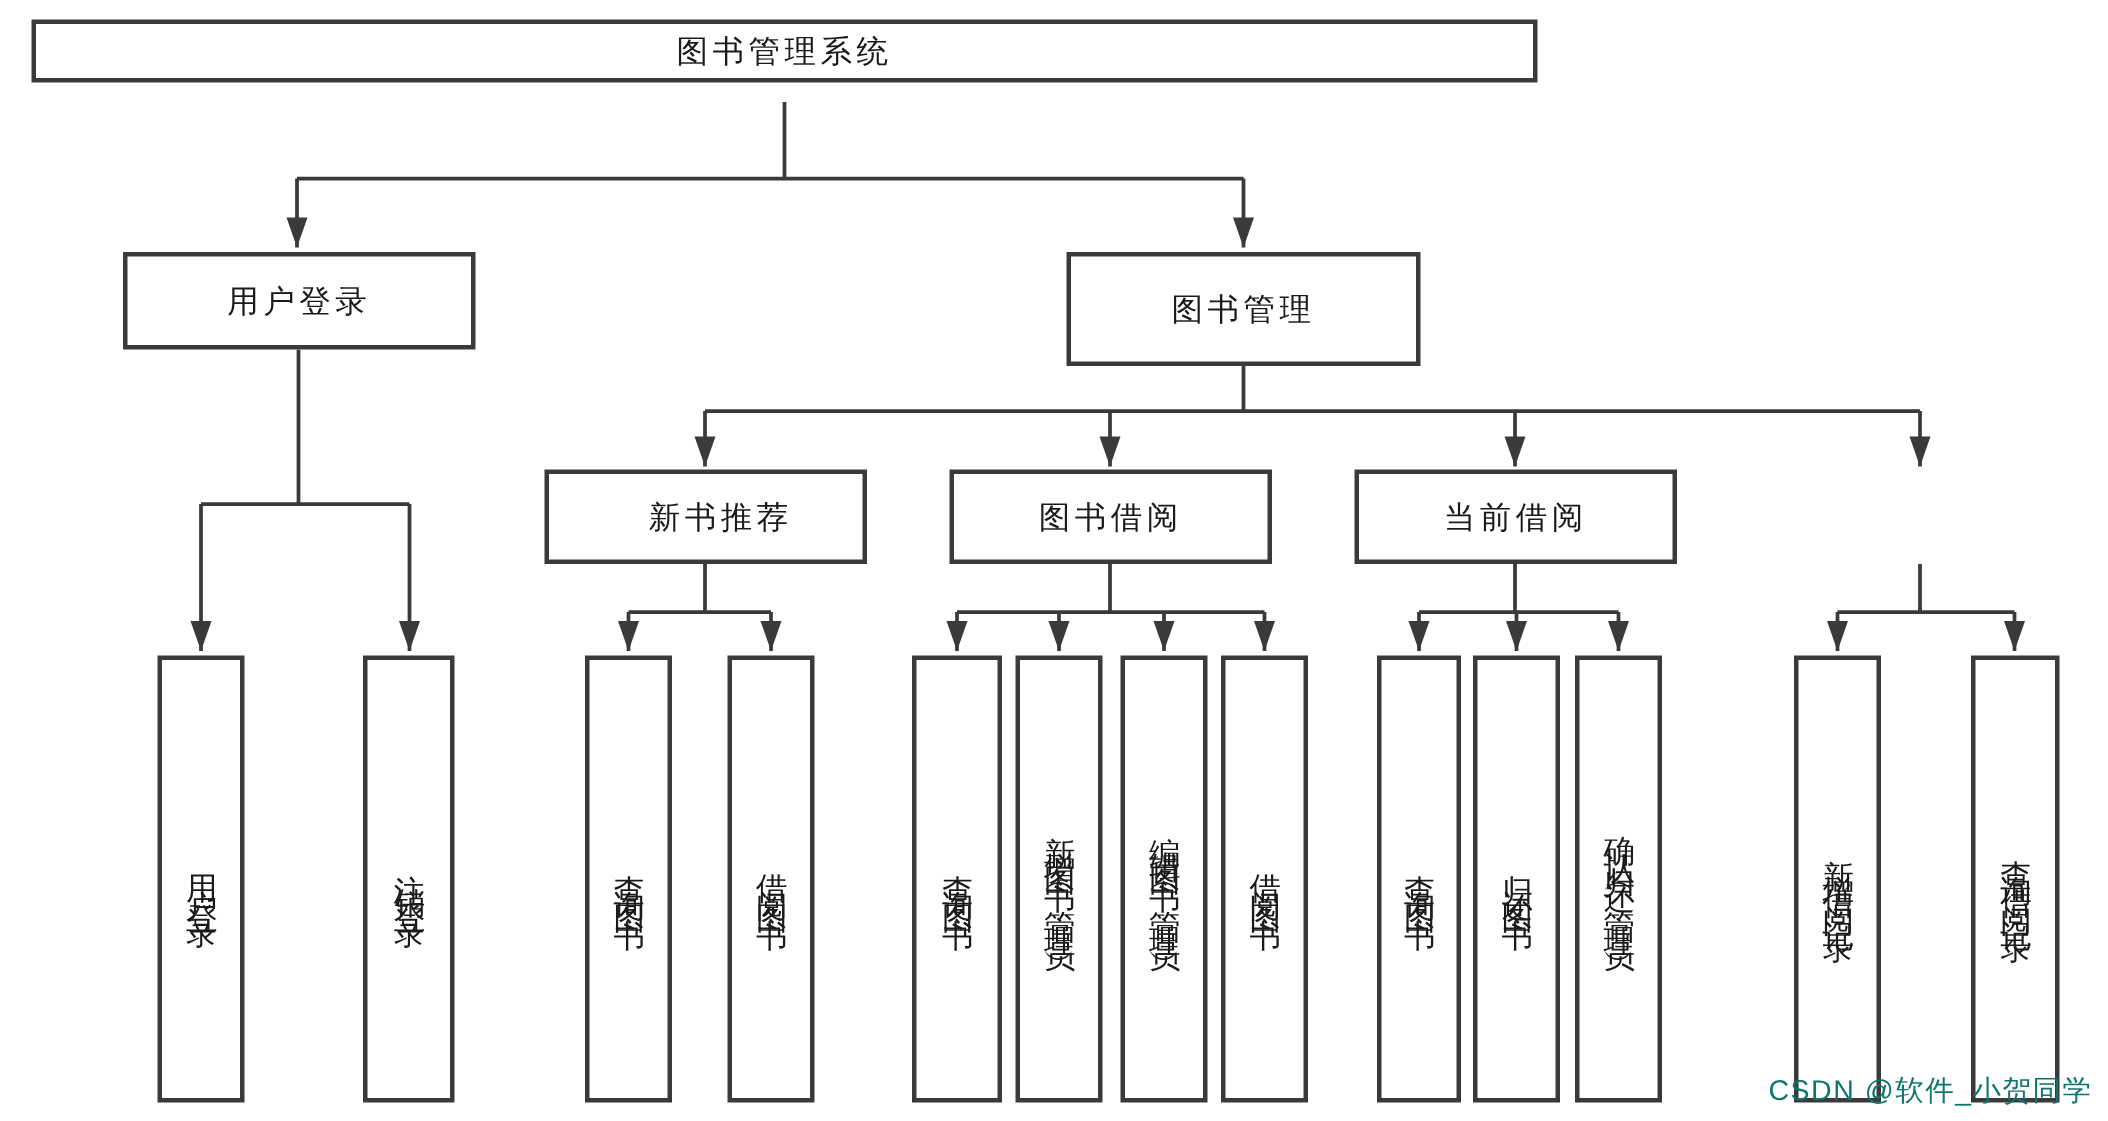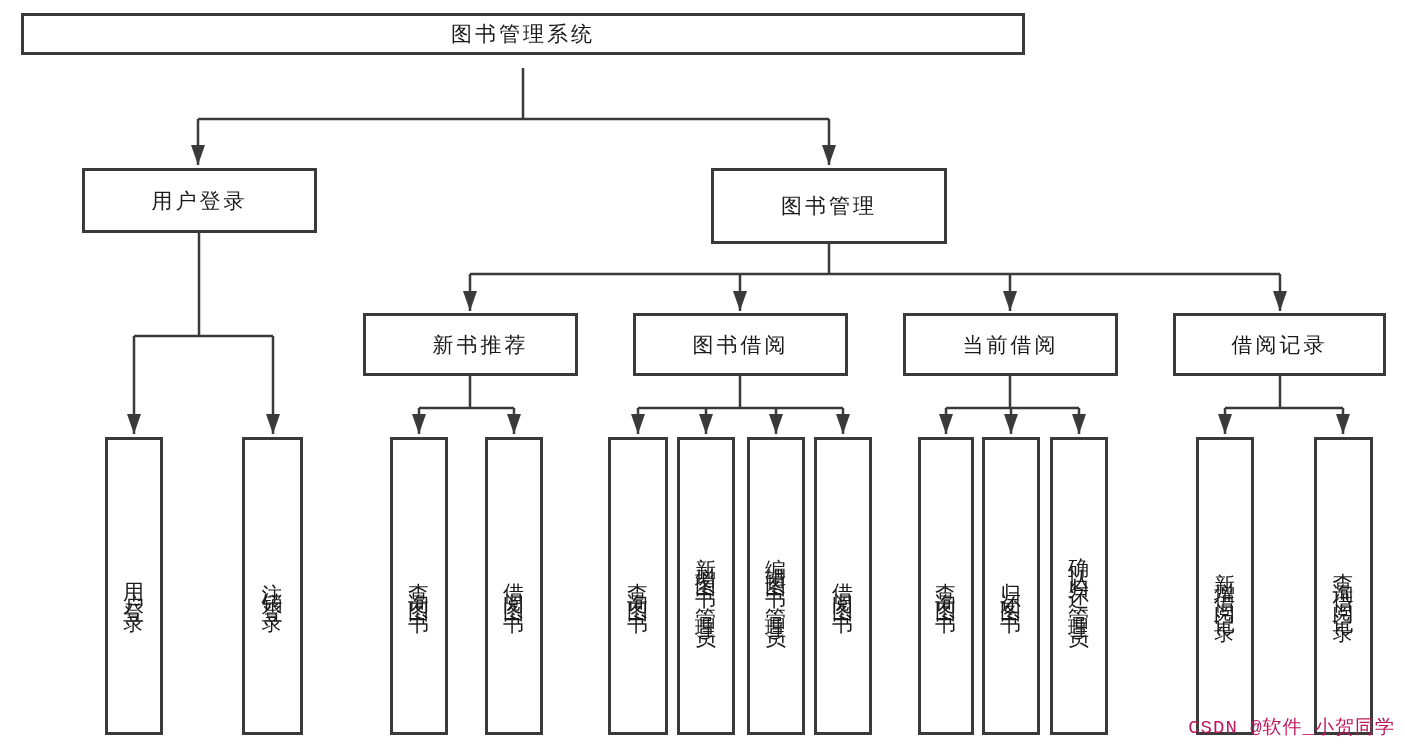--- a/index.html
+++ b/index.html
@@ -13,21 +13,21 @@
     display:flex;align-items:center;justify-content:center;
     font-size:21px;letter-spacing:3px;white-space:nowrap;
   }
   .vnode{letter-spacing:0;}
   .vnode .vtext{
     writing-mode:vertical-rl;text-orientation:mixed;
     font-size:21px;letter-spacing:10px;line-height:1;
   }
   .watermark{
     position:absolute;right:10px;bottom:7px;
-    font-size:19px;letter-spacing:1px;color:#be185d;font-family:Liberation Mono, monospace;
+    font-size:19px;letter-spacing:1px;color:#0f766e;
   }
 </style>
 </head>
 <body>
 
 <div class="canvas">
 
   <svg class="connectors" viewBox="0 0 1405 747" xmlns="http://www.w3.org/2000/svg">
     <defs>
       <marker id="ah" viewBox="0 0 22 16" refX="21" refY="8" markerWidth="22" markerHeight="16" markerUnits="userSpaceOnUse" orient="auto">
@@ -67,21 +67,20 @@
   </svg>
 
   <div class="node" style="left:21px;top:13px;width:1004px;height:42px;">图书管理系统</div>
 
   <div class="node" style="left:82px;top:168px;width:235px;height:65px;">用户登录</div>
   <div class="node" style="left:711px;top:168px;width:236px;height:76px;">图书管理</div>
 
   <div class="node" style="left:363px;top:313px;width:215px;height:63px;padding-left:20px;">新书推荐</div>
   <div class="node" style="left:633px;top:313px;width:215px;height:63px;text-align:center;">图书借阅</div>
   <div class="node" style="left:903px;top:313px;width:215px;height:63px;">当前借阅</div>
-  <div class="node" style="left:1173px;top:313px;width:213px;height:63px;">借阅记录</div>
 
   <div class="node vnode" style="left:105px;top:437px;width:58px;height:298px;">
     <span class="vtext">用户登录</span>
   </div>
   <div class="node vnode" style="left:242px;top:437px;width:61px;height:298px;">
     <span class="vtext">注销登录</span>
   </div>
 
   <div class="node vnode" style="left:390px;top:437px;width:58px;height:298px;">
     <span class="vtext">查询图书</span>

